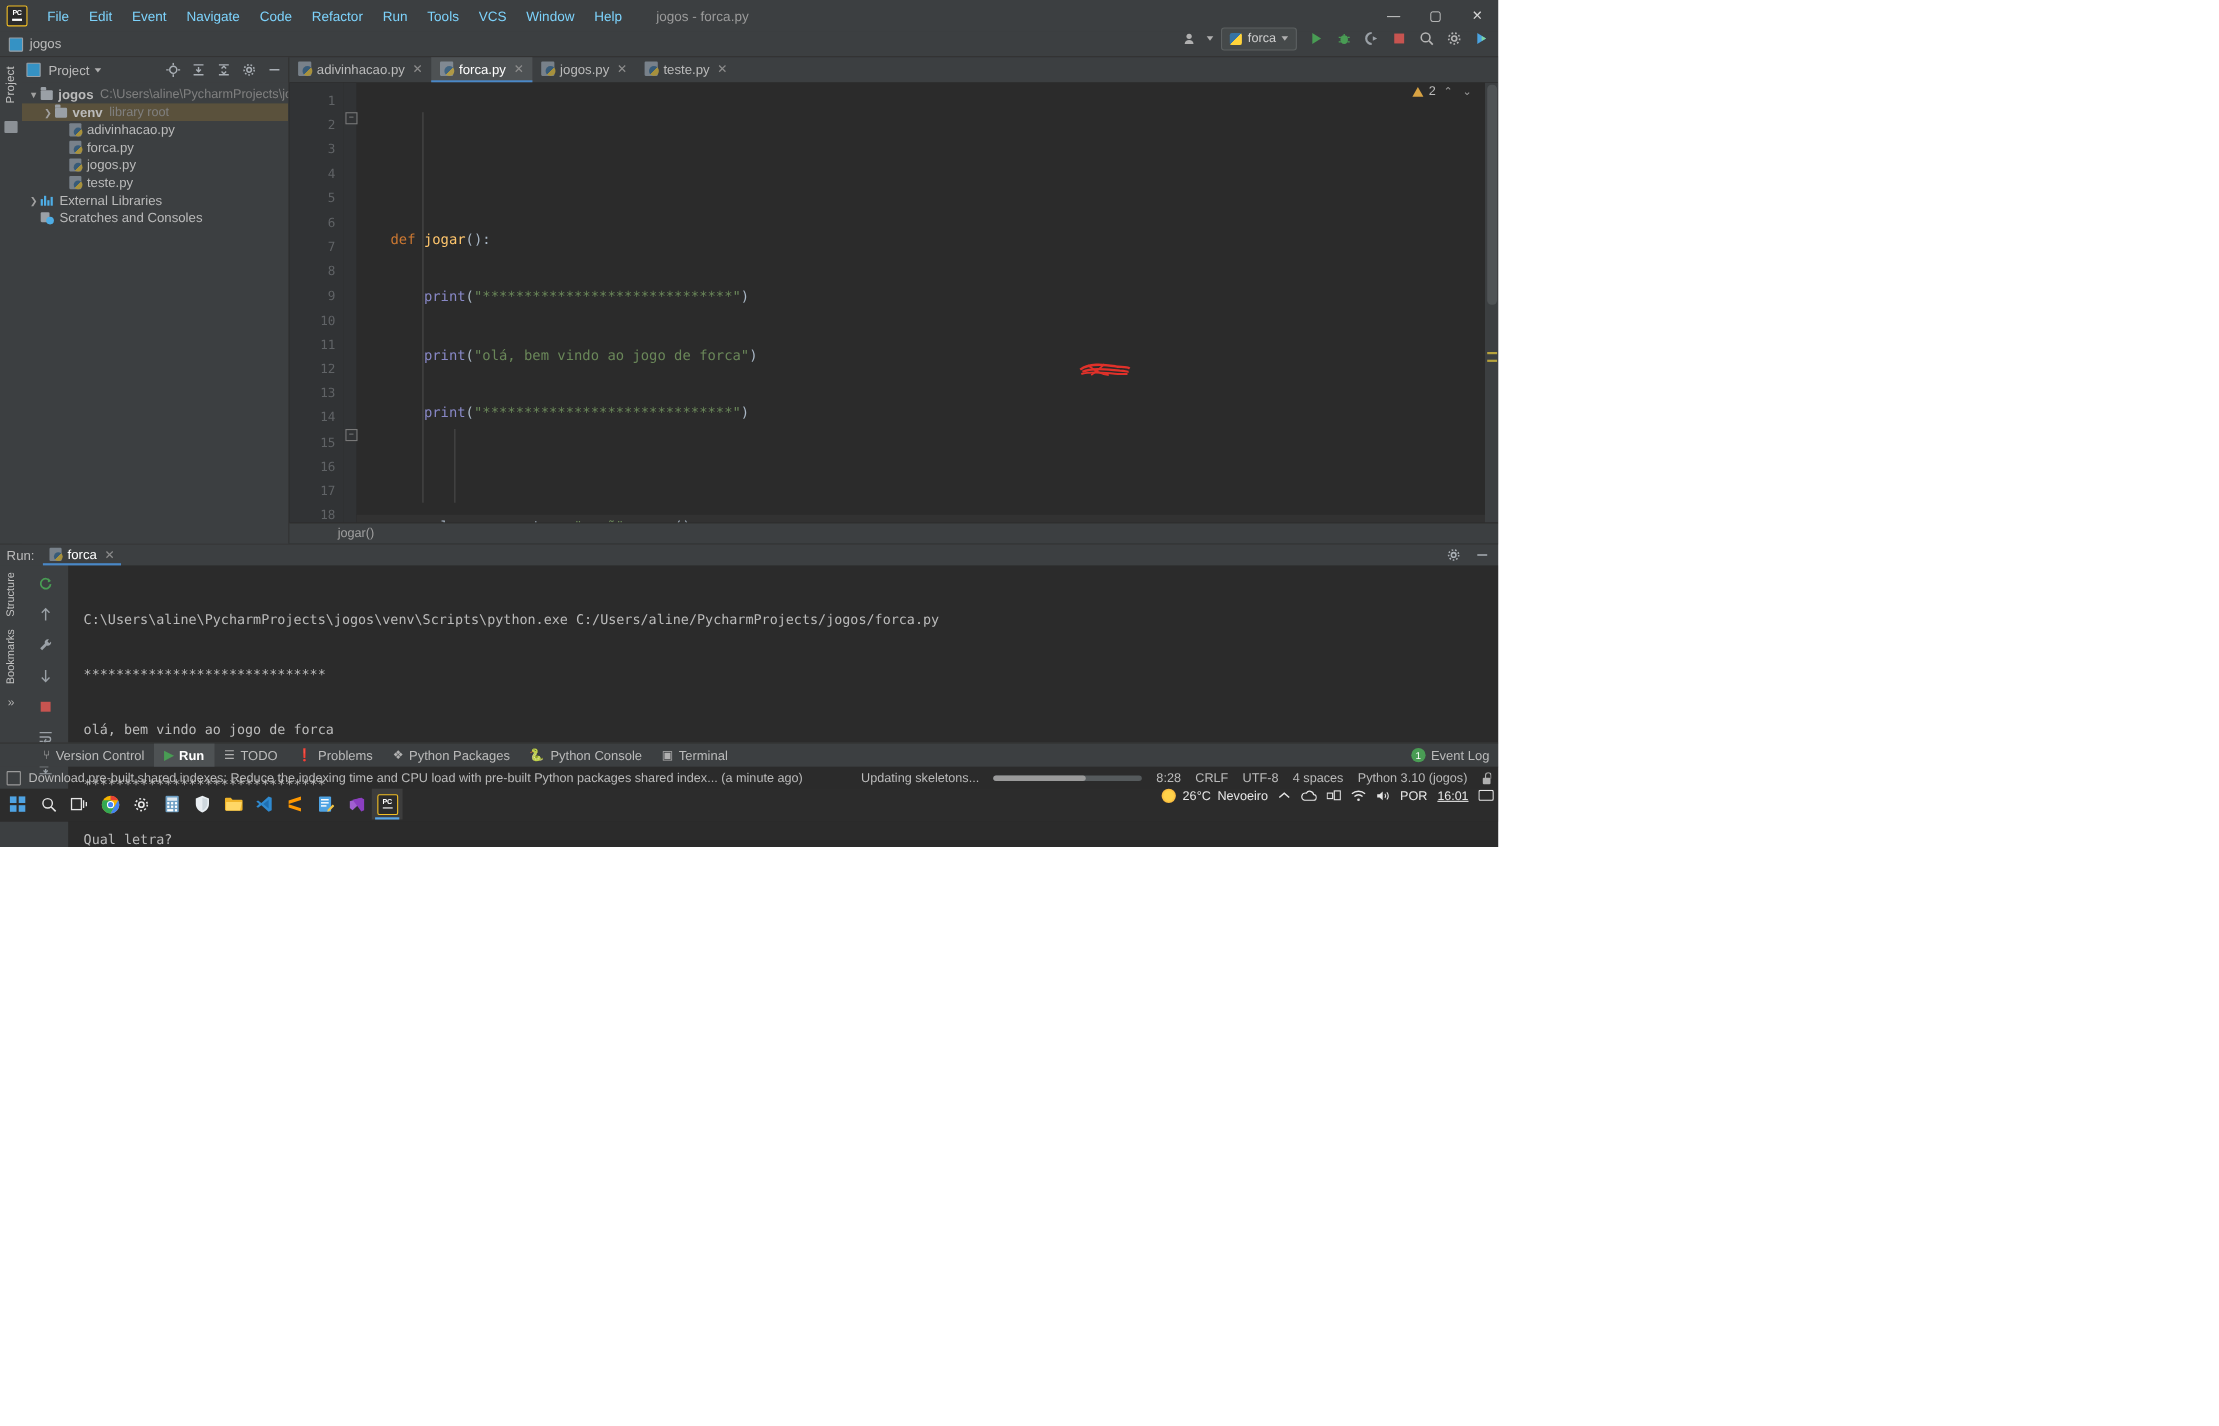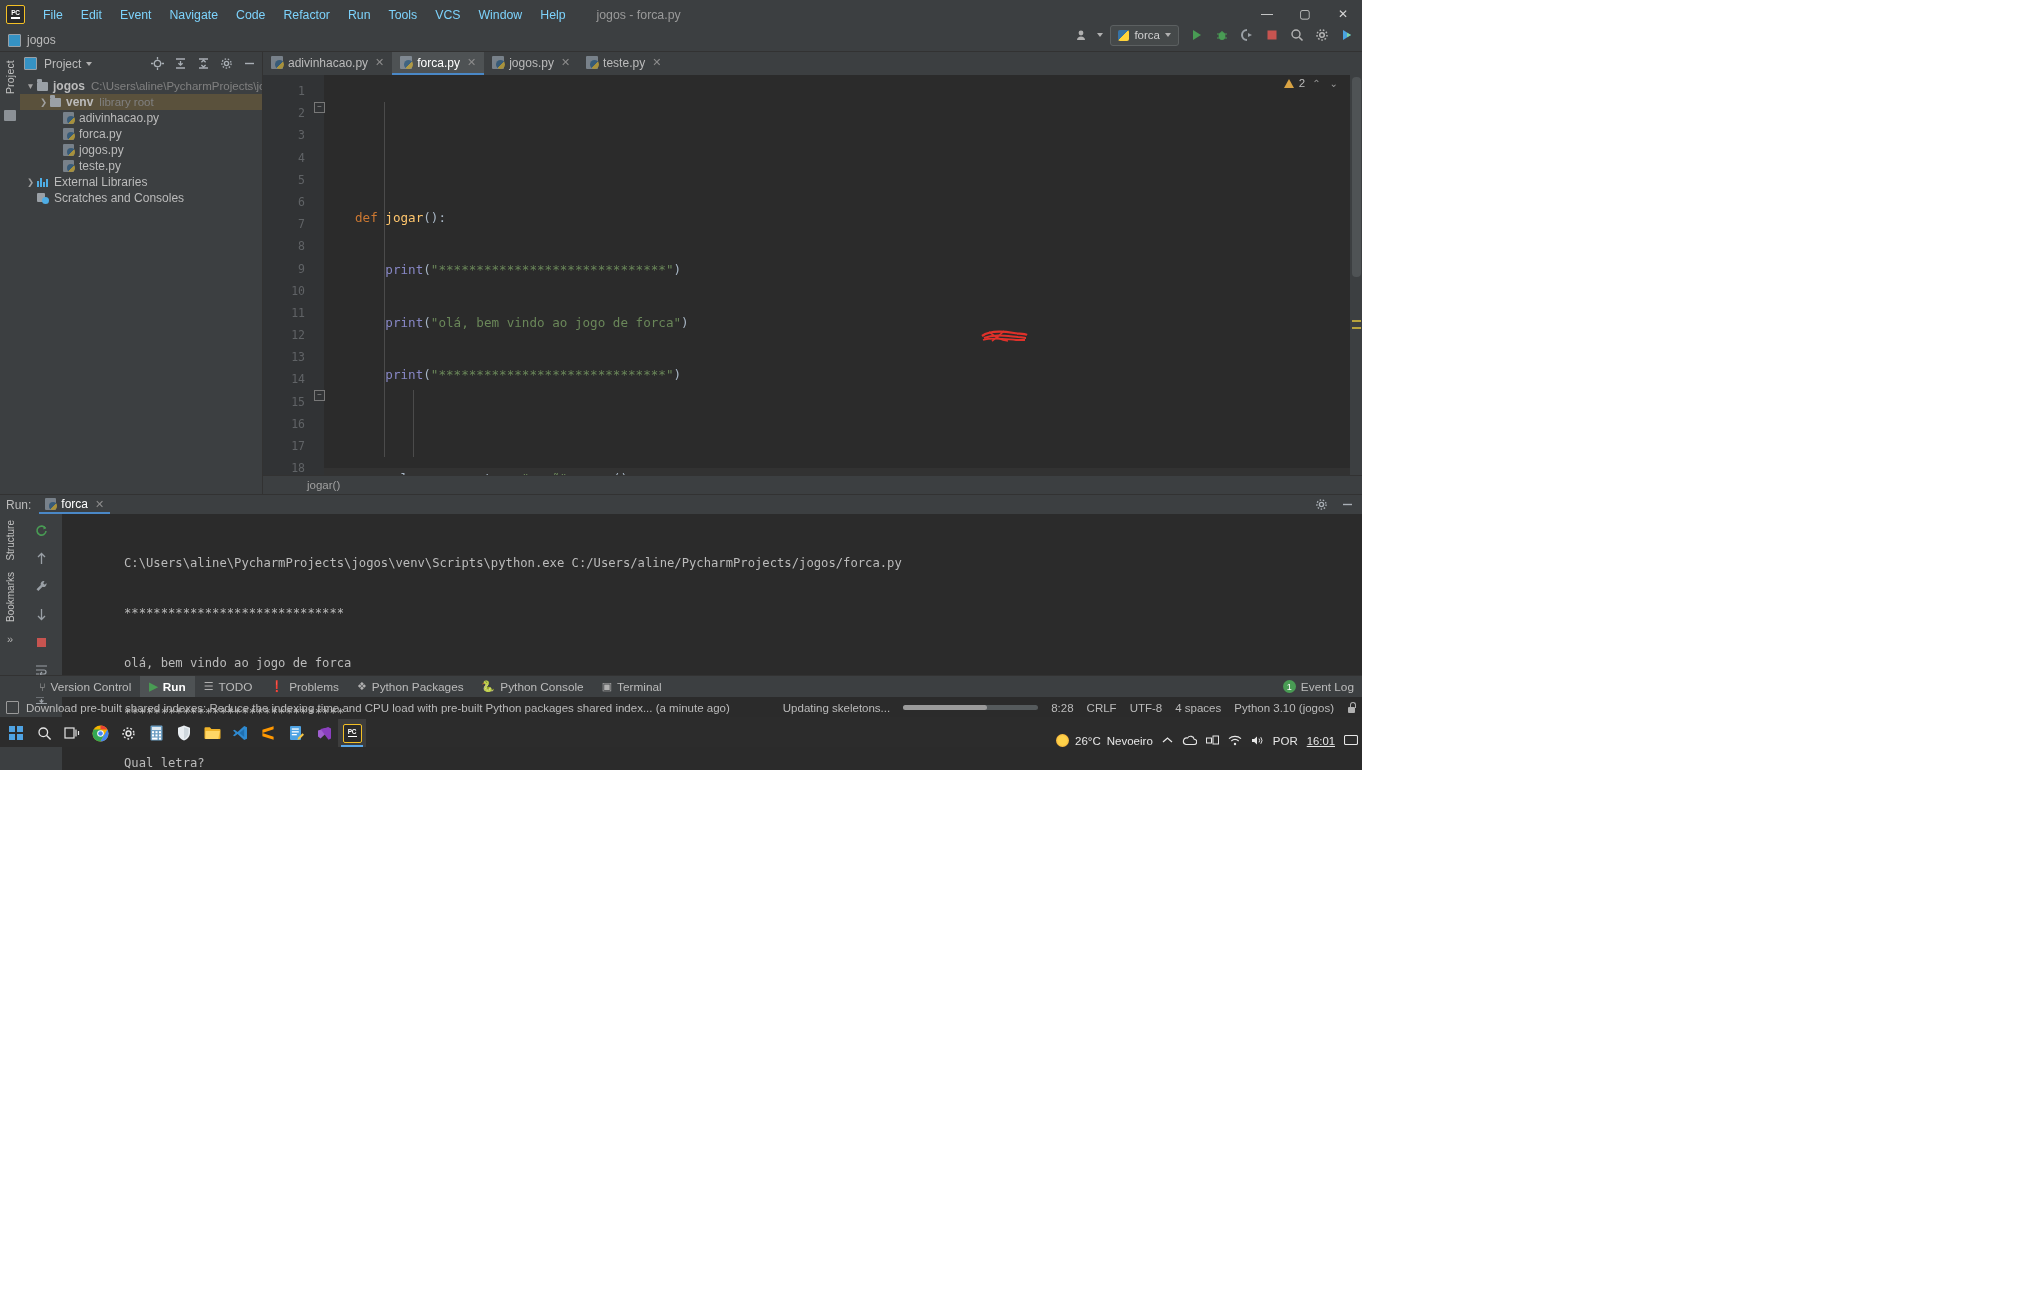--- a/index.html
+++ b/index.html
@@ -115,21 +115,21 @@
   .run-tab .px{width:11px;height:12px;background:#a9b7c6;border-radius:1px;position:relative;opacity:.55;}
   .run-tab .px:after{content:"";position:absolute;right:-1px;bottom:0;width:8px;height:8px;border-radius:50%;
      background:linear-gradient(135deg,#3673a5 50%,#ffd43b 50%);opacity:1;}
   .run-body{flex:1;display:flex;}
   .run-rail{width:20px;background:#3c3f41;display:flex;flex-direction:column;align-items:center;padding-top:6px;gap:11px;}
   .run-rail .vt{writing-mode:vertical-rl;transform:rotate(180deg);font-size:10px;color:#c2c2c2;}
   .run-gut{width:42px;background:#3c3f41;display:flex;flex-direction:column;align-items:center;padding-top:8px;gap:12px;}
   .rg{width:17px;height:16px;display:flex;align-items:center;justify-content:center;font-size:12px;color:#a9afb5;}
   .console{flex:1;background:#2b2b2b;padding:10px 0 0 14px;font-family:"DejaVu Sans Mono",monospace;
      font-size:12.2px;color:#bbbbbb;white-space:pre;overflow:hidden;}
-  .console div{height:22px;line-height:22px;margin-left:48px;}
+  .console div{height:22px;line-height:22px;}
 
   
   .twbar{height:21px;background:#3c3f41;display:flex;align-items:center;padding-left:30px;gap:0;
      border-top:1px solid #323232;position:relative;}
   .tw{display:flex;align-items:center;gap:5px;font-size:11.8px;color:#bbbbbb;padding:2px 9px;height:17px;}
   .tw.active{background:#4e5254;color:#ffffff;font-weight:bold;}
   .tw .gi{font-size:11px;color:#b0b0b0;}
   .evlog{position:absolute;right:8px;display:flex;align-items:center;gap:5px;font-size:11.8px;color:#bbbbbb;}
   .evbadge{width:13px;height:13px;border-radius:50%;background:#499c54;color:#fff;font-size:9px;
      display:flex;align-items:center;justify-content:center;}
@@ -141,21 +141,21 @@
   .sb-msg{color:#bbbbbb;white-space:nowrap;overflow:hidden;}
   .sb-right{margin-left:auto;display:flex;align-items:center;gap:13px;white-space:nowrap;}
   .progbar{width:135px;height:5px;background:#555a5c;border-radius:3px;position:relative;}
   .progfill{position:absolute;left:0;top:0;height:5px;width:84px;background:#9a9a9a;border-radius:3px;}
   .lockico{width:9px;height:11px;position:relative;}
   .lockico:before{content:"";position:absolute;left:1px;bottom:0;width:7px;height:6px;background:#b0b0b0;border-radius:1px;}
   .lockico:after{content:"";position:absolute;left:2.5px;top:0;width:4px;height:5px;border:1.3px solid #b0b0b0;
      border-bottom:none;border-radius:3px 3px 0 0;}
 
   
-  .taskbar{height:30px;background:#2c2c2c;display:flex;align-items:flex-end;padding:0 2px;position:relative;}
+  .taskbar{height:30px;background:#2c2c2c;display:flex;align-items:flex-start;padding:0 2px;position:relative;}
   .tbi{width:28px;height:28px;display:flex;align-items:center;justify-content:center;position:relative;}
   .tbi.active{background:#3d3d3d;}
   .tbi.active:after{content:"";position:absolute;bottom:0;left:3px;right:3px;height:2px;background:#5aa7e8;}
   .tray{position:absolute;right:4px;display:flex;align-items:center;gap:9px;font-size:11.5px;color:#e6e6e6;}
   .tray .ti{display:flex;align-items:center;}
   .weather{display:flex;align-items:center;gap:6px;font-size:11.5px;color:#e6e6e6;}
   .sun{width:13px;height:13px;border-radius:50%;background:radial-gradient(circle,#ffd24a 45%,#f09a2c 100%);}
   .clock{display:flex;flex-direction:column;align-items:flex-end;line-height:12px;font-size:11.3px;text-decoration:underline;}
 
   .winlogo{display:grid;grid-template-columns:6px 6px;grid-template-rows:6px 6px;gap:1.6px;}

